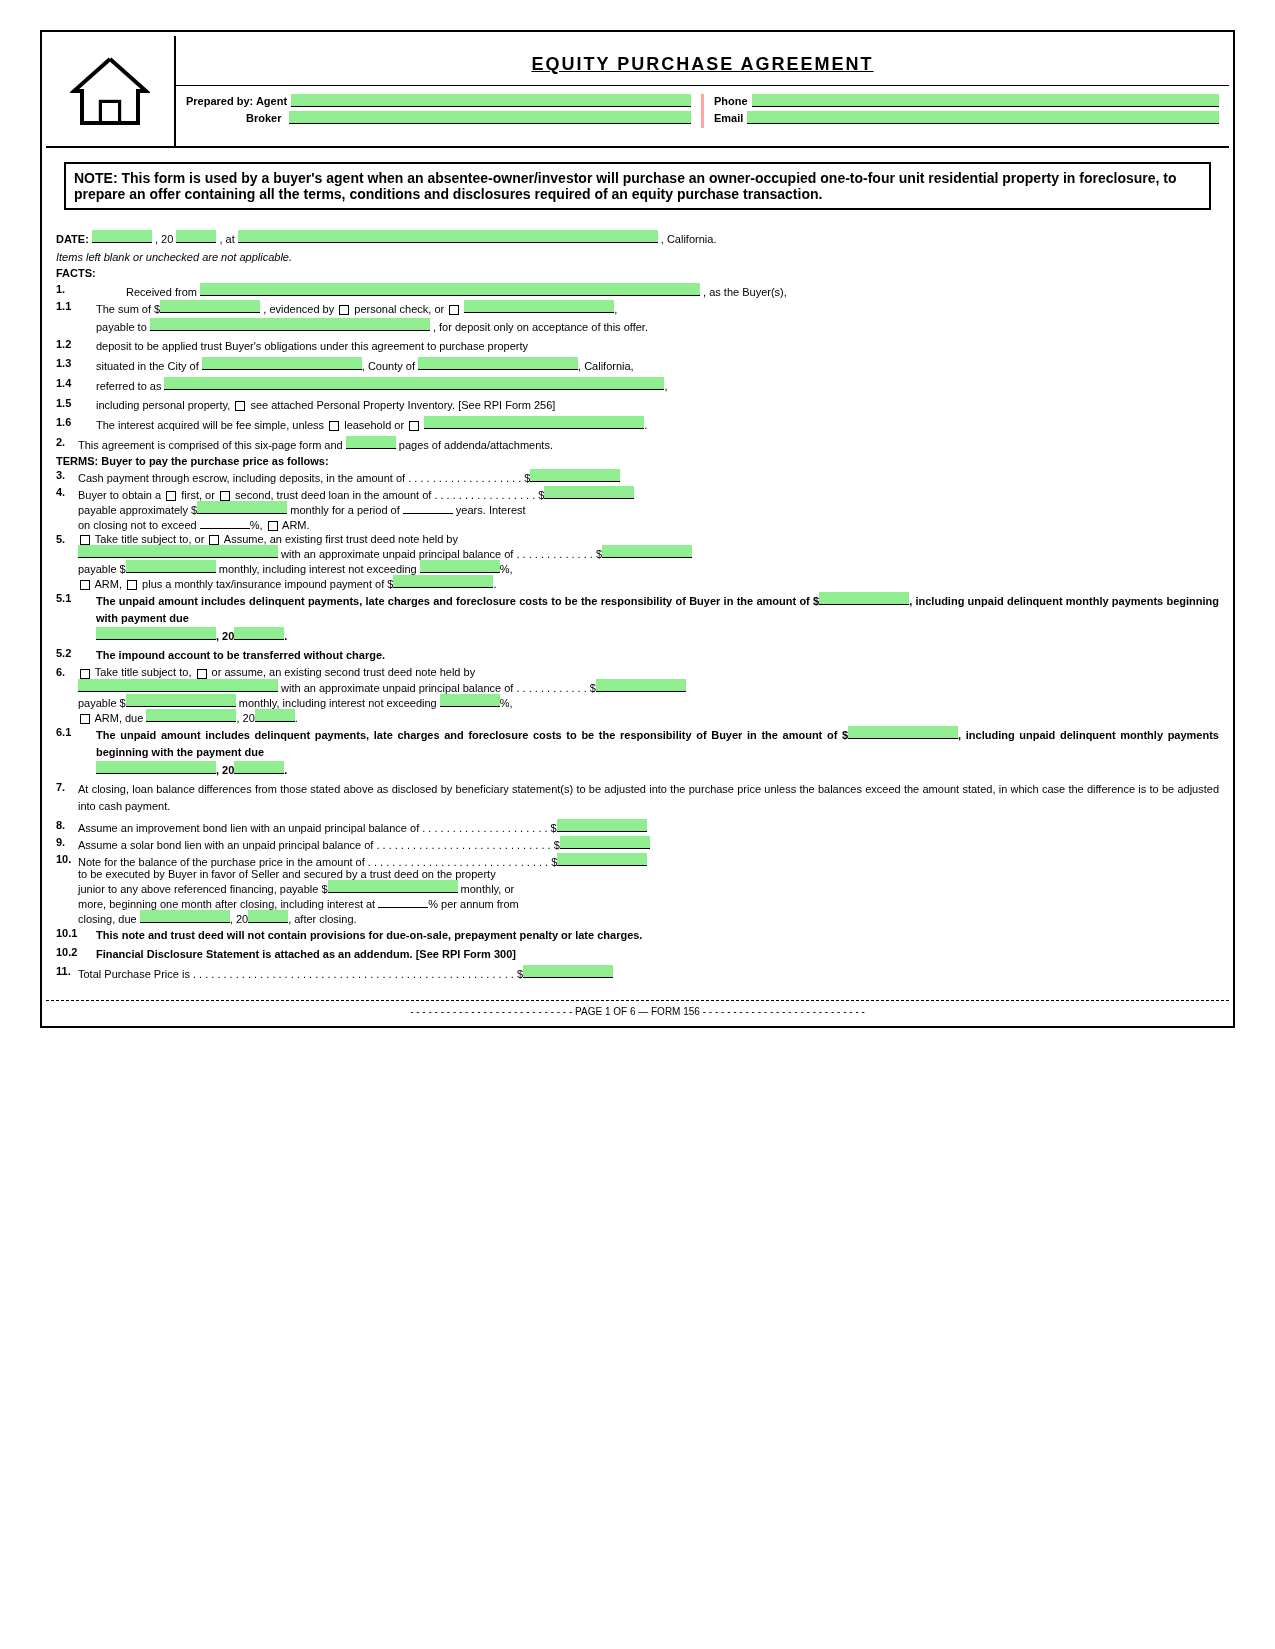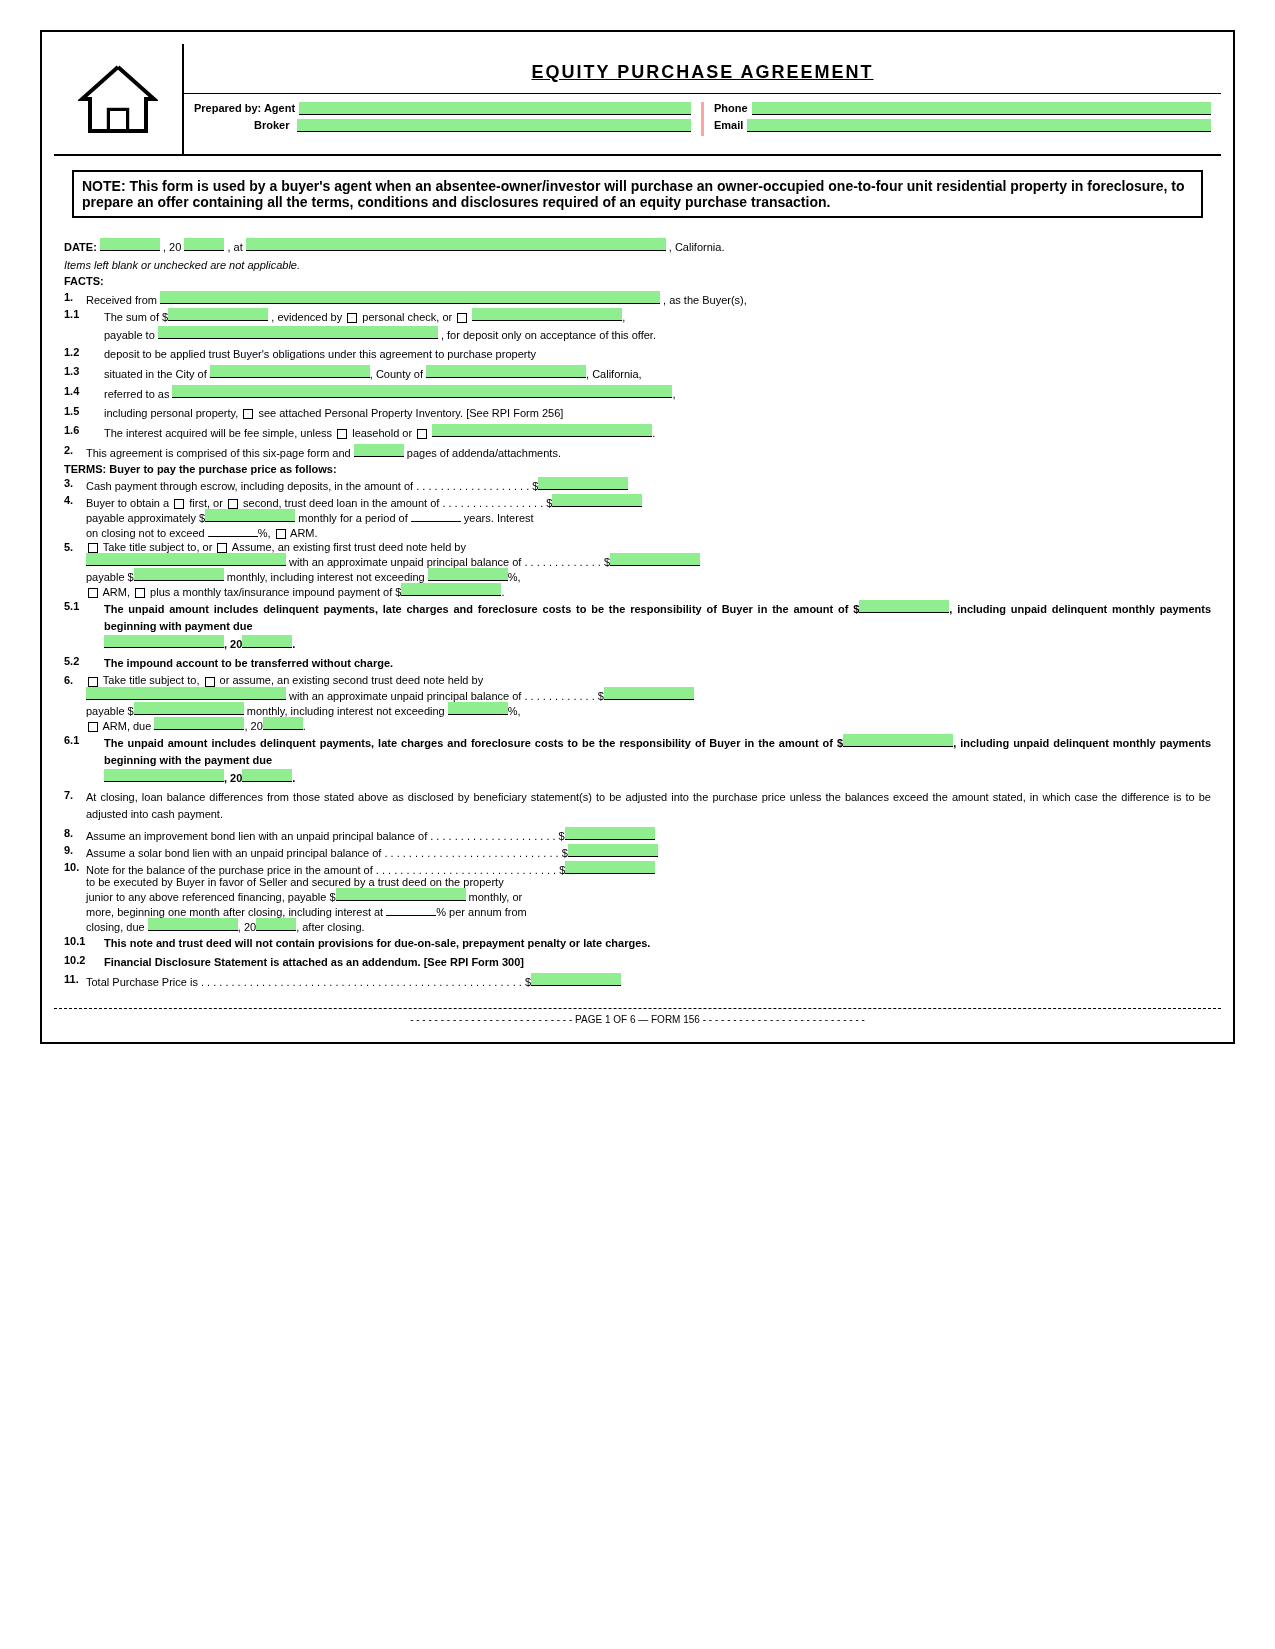--- a/index.html
+++ b/index.html
@@ -7,21 +7,21 @@
       font-family: Arial, sans-serif;
       font-size: 11px;
       background: #fff;
       color: #000;
       width: 1275px;
       min-height: 1649px;
       padding: 30px 40px;
     }
     .page {
       border: 2px solid #000;
-      padding: 12px;
+      padding: 4px;
       width: 100%;
     }
     .header-section {
       display: flex;
       border-bottom: 2px solid #000;
     }
     .logo-box {
       width: 130px;
       min-height: 110px;
       border-right: 2px solid #000;
@@ -58,21 +58,21 @@
     .prepared-left {
       flex: 1;
     }
     .prepared-right {
       flex: 1;
       border-left: 3px solid #fca5a5;
       padding-left: 10px;
     }
     .field-line {
       display: flex;
-      align-items: flex-start;
+      align-items: center;
       margin-bottom: 4px;
     }
     .field-label {
       font-weight: bold;
       white-space: nowrap;
       margin-right: 4px;
     }
     .field-input {
       background: #90EE90;
       border-bottom: 1px solid #000;
@@ -235,21 +235,21 @@
       <span class="green-xl" style="min-width:420px;"></span>
       <span>, California.</span>
     </div>
 
     <div class="italic-line">Items left blank or unchecked are not applicable.</div>
 
     <div class="facts-label">FACTS:</div>
 
     <div class="numbered-item">
       <span class="num">1.</span>
-      <div style="flex:1;">
+      <div style="flex:1;margin-left:48px;">
         <span>Received from </span>
         <span class="green" style="min-width:500px;"></span>
         <span>, as the Buyer(s),</span>
       </div>
     </div>
 
     <div class="indent1">
 
       <div class="sub-item">
         <span class="sub-label">1.1</span>

